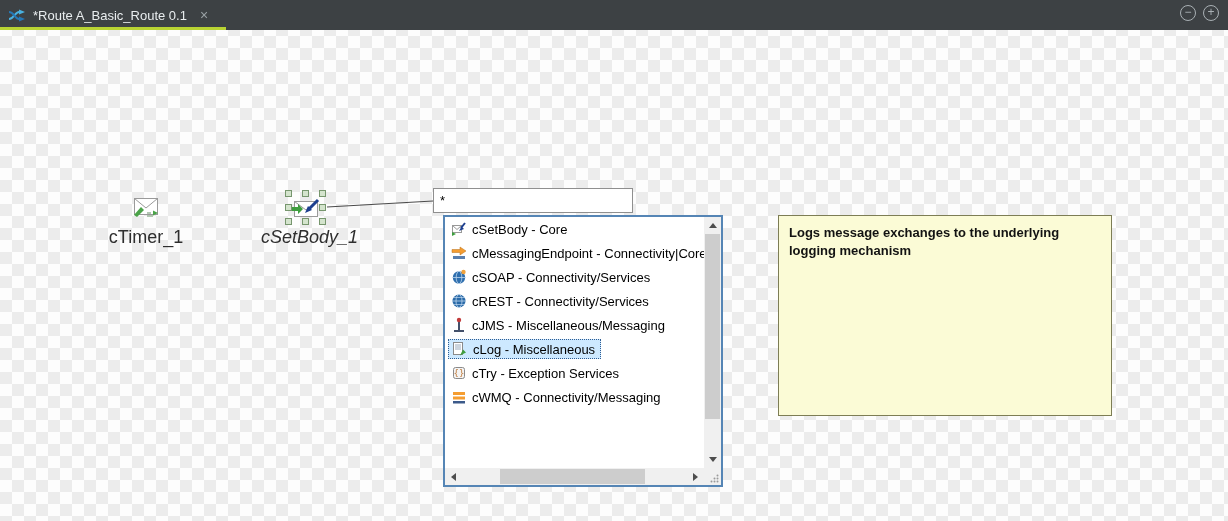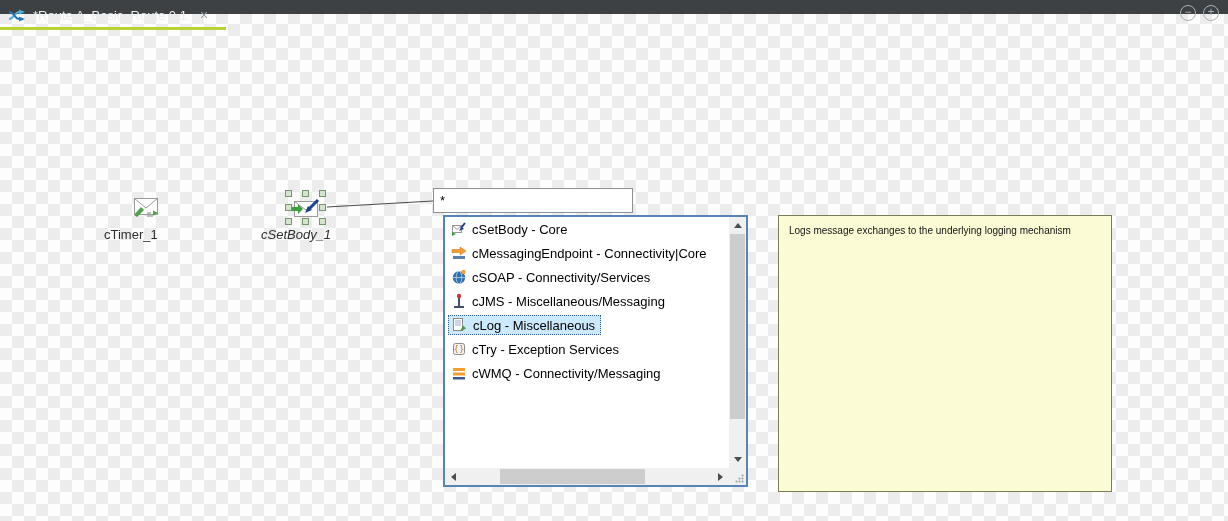--- a/index.html
+++ b/index.html
@@ -10,45 +10,45 @@
     position:relative; width:1228px; height:521px;
     background-color:#fdfdfd;
     background-image:
       linear-gradient(45deg,#ececec 25%,transparent 25%,transparent 75%,#ececec 75%),
       linear-gradient(45deg,#ececec 25%,transparent 25%,transparent 75%,#ececec 75%);
     background-position:0 0,12px 12px;
     background-size:24px 24px;
   }
 
   
-  .header { position:absolute; left:0; top:0; width:100%; height:14px; background:#3d4144; }
+  .header { position:absolute; left:0; top:0; width:100%; height:30px; background:#3d4144; }
   .tab { position:absolute; left:0; top:0; height:30px; width:226px;
          display:flex; align-items:center; padding:0 8px; gap:7px; cursor:default; }
   .tab-title { color:#e9edef; font-size:13px; white-space:nowrap; }
   .tab-close { color:#9aa1a5; font-size:14px; margin-left:6px; line-height:1; cursor:pointer; }
   .tab-underline { position:absolute; left:0; top:27px; width:226px; height:3px; background:#b9d333; }
   .win-controls { position:absolute; right:9px; top:5px; display:flex; gap:7px; }
   .win-btn { width:16px; height:16px; border:1px solid #a9b0b4; border-radius:50%;
              color:#a9b0b4; font-size:12px; line-height:13px; text-align:center; cursor:pointer; }
 
   
   .comp-icon { position:absolute; }
-  .comp-label { position:absolute; font-size:13px; color:#2e2e2e; text-align:left; white-space:nowrap; }
+  .comp-label { position:absolute; font-size:18px; color:#2e2e2e; text-align:center; white-space:nowrap; }
 
   .handle { position:absolute; width:7px; height:7px; background:#d4e4cd; border:1px solid #77966e; }
 
   .wire { position:absolute; left:0; top:0; pointer-events:none; }
 
   
   .comp-search { position:absolute; left:433px; top:188px; width:200px; height:25px;
     background:#fff; border:1px solid #8f8f8f; font-family:"Liberation Sans",sans-serif;
     font-size:13px; padding:2px 6px; outline:none; color:#000; }
 
   
-  .dropdown { position:absolute; left:443px; top:215px; width:305px; height:272px;
+  .dropdown { position:absolute; left:443px; top:215px; width:280px; height:272px;
     background:#fff; border:2px solid #5585b5; }
   .dd-list { position:absolute; left:0; top:0; right:17px; bottom:17px; overflow:hidden; background:#fff; }
   .dd-item { height:24px; display:flex; align-items:center; padding-left:3px;
     font-size:13px; color:#000; cursor:default; white-space:nowrap; }
   .dd-wrap { display:inline-flex; align-items:center; gap:5px; padding:1px 5px 1px 2px;
     border:1px solid transparent; }
   .dd-item.selected .dd-wrap { background:#cde9ff; border:1px dotted #2f5d93;gap:6px; }
   .dd-ico { width:16px; height:16px; flex:0 0 16px; }
 
   .dd-vscroll { position:absolute; right:0; top:0; width:17px; bottom:17px; background:#f0f0f0; }
@@ -58,23 +58,23 @@
   .sb-btn { position:absolute; width:17px; height:17px; display:flex; align-items:center;
             justify-content:center; cursor:pointer; }
   .tri-up    { width:0; height:0; border-left:4px solid transparent; border-right:4px solid transparent; border-bottom:5px solid #4d4d4d; }
   .tri-down  { width:0; height:0; border-left:4px solid transparent; border-right:4px solid transparent; border-top:5px solid #4d4d4d; }
   .tri-left  { width:0; height:0; border-top:4px solid transparent; border-bottom:4px solid transparent; border-right:5px solid #4d4d4d; }
   .tri-right { width:0; height:0; border-top:4px solid transparent; border-bottom:4px solid transparent; border-left:5px solid #4d4d4d; }
   .dd-vthumb { position:absolute; left:1px; top:17px; width:15px; height:185px; background:#cdcdcd; cursor:pointer; }
   .dd-hthumb { position:absolute; top:1px; left:55px; width:145px; height:15px; background:#cdcdcd; cursor:pointer; }
 
   
-  .tooltip { position:absolute; left:778px; top:215px; width:334px; height:277px;
+  .tooltip { position:absolute; left:778px; top:215px; width:334px; height:201px;
     background:#fbfbd6; border:1px solid #7d7d55; padding:8px 10px;
-    font-size:10px; color:#121212; line-height:1.4; }
+    font-size:13px; color:#121212; line-height:1.4;font-weight:bold; }
 </style>
 </head>
 <body>
 
 <div id="stage">
 
   <div class="header">
     <div class="tab">
       <svg width="18" height="13" viewBox="0 0 18 13">
         <path d="M1 10 C6 10 7 3 11 3" stroke="#49b1e0" stroke-width="2" fill="none"></path>
@@ -156,20 +156,32 @@
           <svg class="dd-ico" viewBox="0 0 16 16">
             <circle cx="8" cy="8.5" r="6.2" fill="#2f6fae"></circle>
             <ellipse cx="8" cy="8.5" rx="2.8" ry="6.2" fill="none" stroke="#bcd6ee" stroke-width="0.8"></ellipse>
             <line x1="1.8" y1="8.5" x2="14.2" y2="8.5" stroke="#bcd6ee" stroke-width="0.8"></line>
             <circle cx="12.5" cy="3" r="2.2" fill="#f0a23c"></circle>
           </svg>
           <span class="dd-label">cSOAP - Connectivity/Services</span>
         </span>
       </div>
 
+      <div class="dd-item">
+        <span class="dd-wrap">
+          <svg class="dd-ico" viewBox="0 0 16 16">
+            <circle cx="8" cy="8" r="6.5" fill="#2a6aa8"></circle>
+            <ellipse cx="8" cy="8" rx="3" ry="6.5" fill="none" stroke="#bcd6ee" stroke-width="0.8"></ellipse>
+            <line x1="1.5" y1="8" x2="14.5" y2="8" stroke="#bcd6ee" stroke-width="0.8"></line>
+            <line x1="2.5" y1="4.5" x2="13.5" y2="4.5" stroke="#bcd6ee" stroke-width="0.7"></line>
+            <line x1="2.5" y1="11.5" x2="13.5" y2="11.5" stroke="#bcd6ee" stroke-width="0.7"></line>
+          </svg>
+          <span class="dd-label">cREST - Connectivity/Services</span>
+        </span>
+      </div>
 
 
 
       <div class="dd-item">
         <span class="dd-wrap">
           <svg class="dd-ico" viewBox="0 0 16 16">
             <line x1="8" y1="4" x2="8" y2="14" stroke="#44506a" stroke-width="2"></line>
             <line x1="3" y1="14" x2="13" y2="14" stroke="#44506a" stroke-width="2"></line>
             <circle cx="8" cy="3" r="2.2" fill="#c23a3a"></circle>
           </svg>

